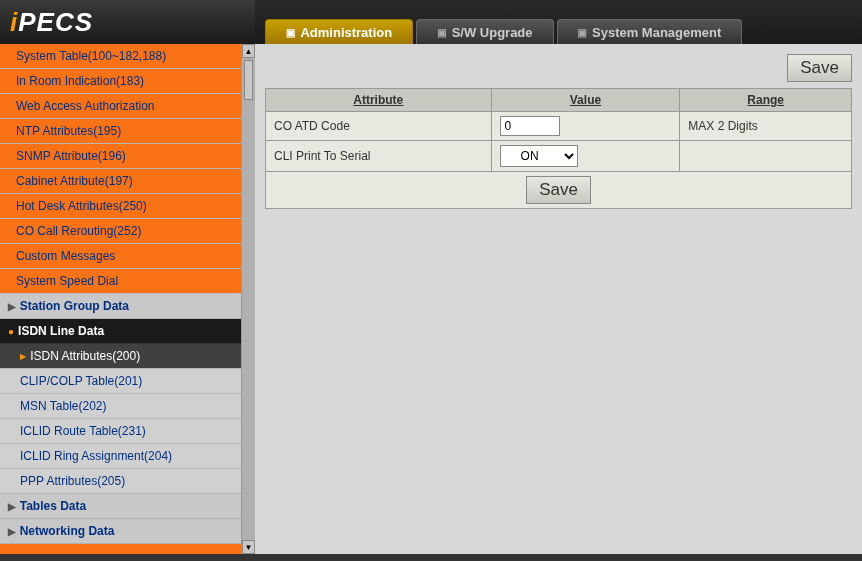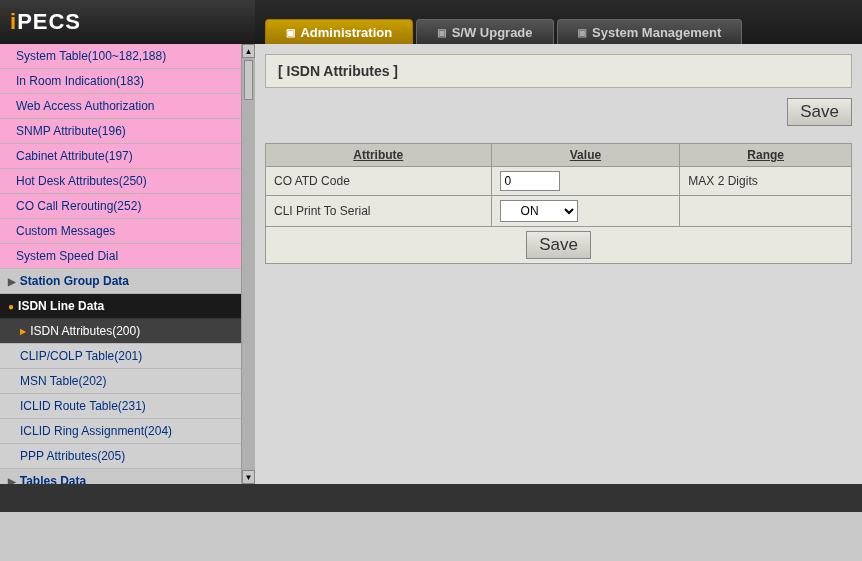--- a/index.html
+++ b/index.html
@@ -13,22 +13,23 @@
       align-items: stretch;
     }
     .logo-area {
       width: 255px;
       background: linear-gradient(180deg, #3a3a3a 0%, #1a1a1a 100%);
       display: flex;
       align-items: center;
       padding-left: 10px;
     }
     .logo-text {
-      font-size: 22px;
-      font-weight: bold;
+      font-size: 26px;
+      font-weight: bold;
+      font-style: italic;
       color: #f90;
       letter-spacing: 1px;
     }
     .logo-text span { color: #fff; }
     .nav-tabs {
       display: flex;
       align-items: flex-end;
       padding-left: 10px;
       gap: 3px;
     }
@@ -50,22 +51,22 @@
       background: linear-gradient(180deg, #c8a000 0%, #a07800 100%);
       color: #fff;
       border-color: #a07800;
     }
     .nav-tab .tab-icon { font-size: 10px; color: #aaa; }
     .nav-tab.active .tab-icon { color: #fff; }
 
     
     .main-container {
       display: flex;
-      height: 440px;
-      background: #f9a8d4;
+      height: 510px;
+      background: #f97316;
     }
 
     .sidebar-item {
       padding: 5px 8px 5px 16px;
       color: #003080;
       cursor: pointer;
       border-bottom: 1px solid #b8b8b8;
       font-size: 12px;
     }
 
@@ -165,21 +166,20 @@
       padding: 3px 12px;
       font-size: 17px;
       cursor: pointer;
       color: #333;
     }
 
     .attr-table {
       border-collapse: collapse;
       background: #e8e8e0;
       width: auto;
-      margin-top: 11px;
     }
     .attr-table th {
       background: #c8c8c0;
       border: 1px solid #999;
       padding: 4px 20px;
       font-size: 12px;
       color: #333;
       font-weight: bold;
       text-decoration: underline;
     }
@@ -264,20 +264,21 @@
 </div>
 
 <div class="main-container">
 
   <div class="sidebar-wrapper">
     <div class="sidebar-items-col">
 
       <div class="sidebar-item">System Table(100~182,188)</div>
       <div class="sidebar-item">In Room Indication(183)</div>
       <div class="sidebar-item">Web Access Authorization</div>
+      <div class="sidebar-item">NTP Attributes(195)</div>
       <div class="sidebar-item">SNMP Attribute(196)</div>
       <div class="sidebar-item">Cabinet Attribute(197)</div>
       <div class="sidebar-item">Hot Desk Attributes(250)</div>
       <div class="sidebar-item">CO Call Rerouting(252)</div>
       <div class="sidebar-item">Custom Messages</div>
       <div class="sidebar-item">System Speed Dial</div>
 
       <div class="sidebar-group">
         <span class="group-arrow">▶</span>
         <span>Station Group Data</span>
@@ -310,21 +311,20 @@
     <div class="scrollbar-col">
       <div class="scroll-arrow-btn">▲</div>
       <div class="scroll-track">
         <div class="scroll-thumb"></div>
       </div>
       <div class="scroll-arrow-btn">▼</div>
     </div>
   </div>
 
   <div class="content-area">
-    <div class="page-header">[ ISDN Attributes ]</div>
 
     <div class="save-btn-top">
       <button class="btn-save">Save</button>
     </div>
 
     <table class="attr-table">
       <thead>
         <tr>
           <th>Attribute</th>
           <th>Value</th>

